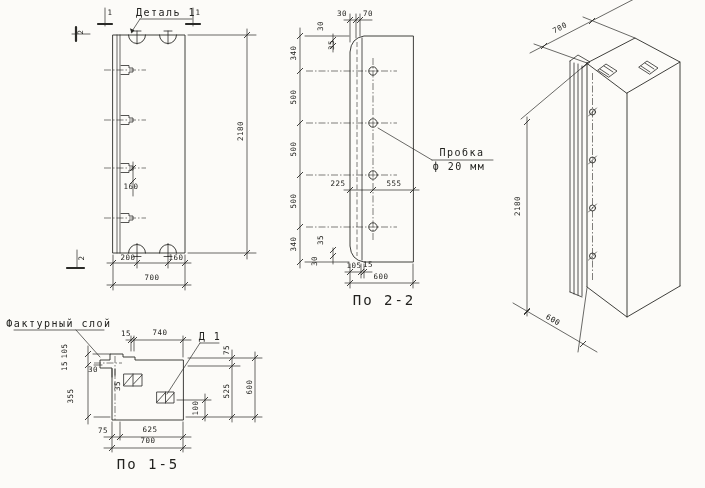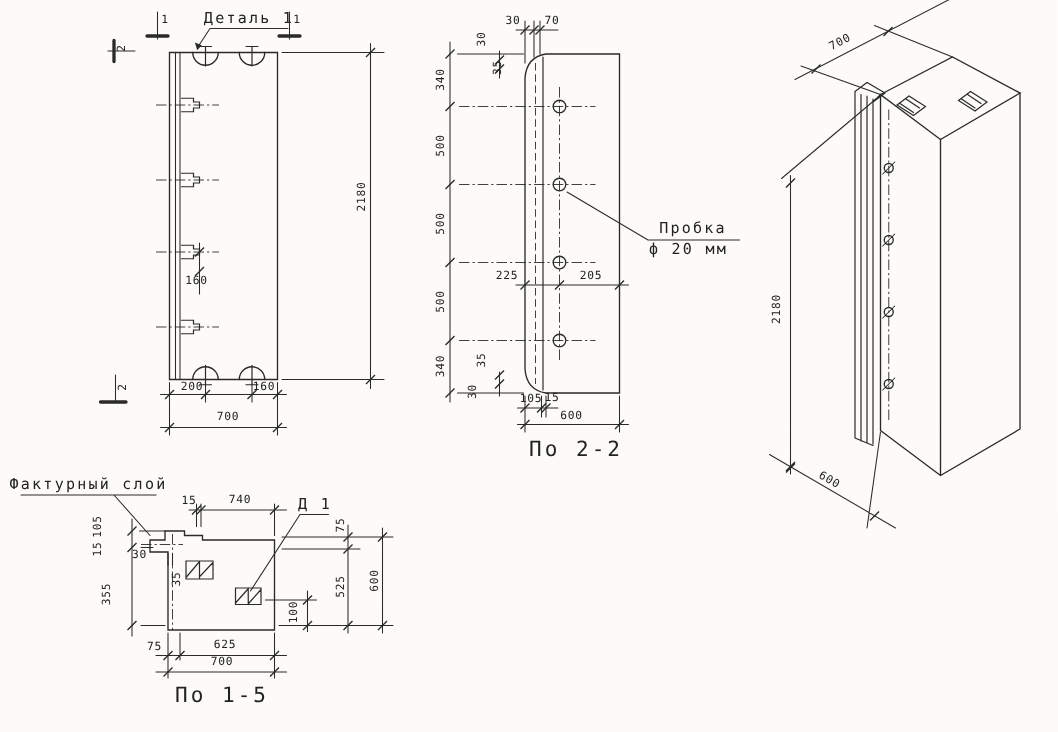--- a/index.html
+++ b/index.html
@@ -110,21 +110,21 @@
 <span class="lbl v" style="left:321px;top:26px">30</span>
 <span class="lbl v" style="left:332px;top:45px">35</span>
 <span class="lbl v" style="left:294px;top:53px">340</span>
 <span class="lbl v" style="left:294px;top:97px">500</span>
 <span class="lbl v" style="left:294px;top:149px">500</span>
 <span class="lbl v" style="left:294px;top:201px">500</span>
 <span class="lbl v" style="left:294px;top:244px">340</span>
 <span class="lbl v" style="left:321px;top:240px">35</span>
 <span class="lbl v" style="left:315px;top:261px">30</span>
 <span class="lbl" style="left:338px;top:184px">225</span>
-<span class="lbl" style="left:394px;top:184px">205</span>
+<span class="lbl" style="left:394px;top:184px">555</span>
 <span class="lbl" style="left:354px;top:266px">105</span>
 <span class="lbl" style="left:368px;top:265px">15</span>
 <span class="lbl" style="left:381px;top:277px">600</span>
 <span class="lbl title" style="left:384px;top:300px">По 2-2</span>
 <span class="lbl big" style="left:462px;top:153px">Пробка</span>
 <span class="lbl big" style="left:459px;top:167px">ф 20 мм</span>
 
 <span class="lbl ra" style="left:560px;top:28px">700</span>
 <span class="lbl v" style="left:518px;top:206px">2180</span>
 <span class="lbl rb" style="left:553px;top:320px">600</span>

